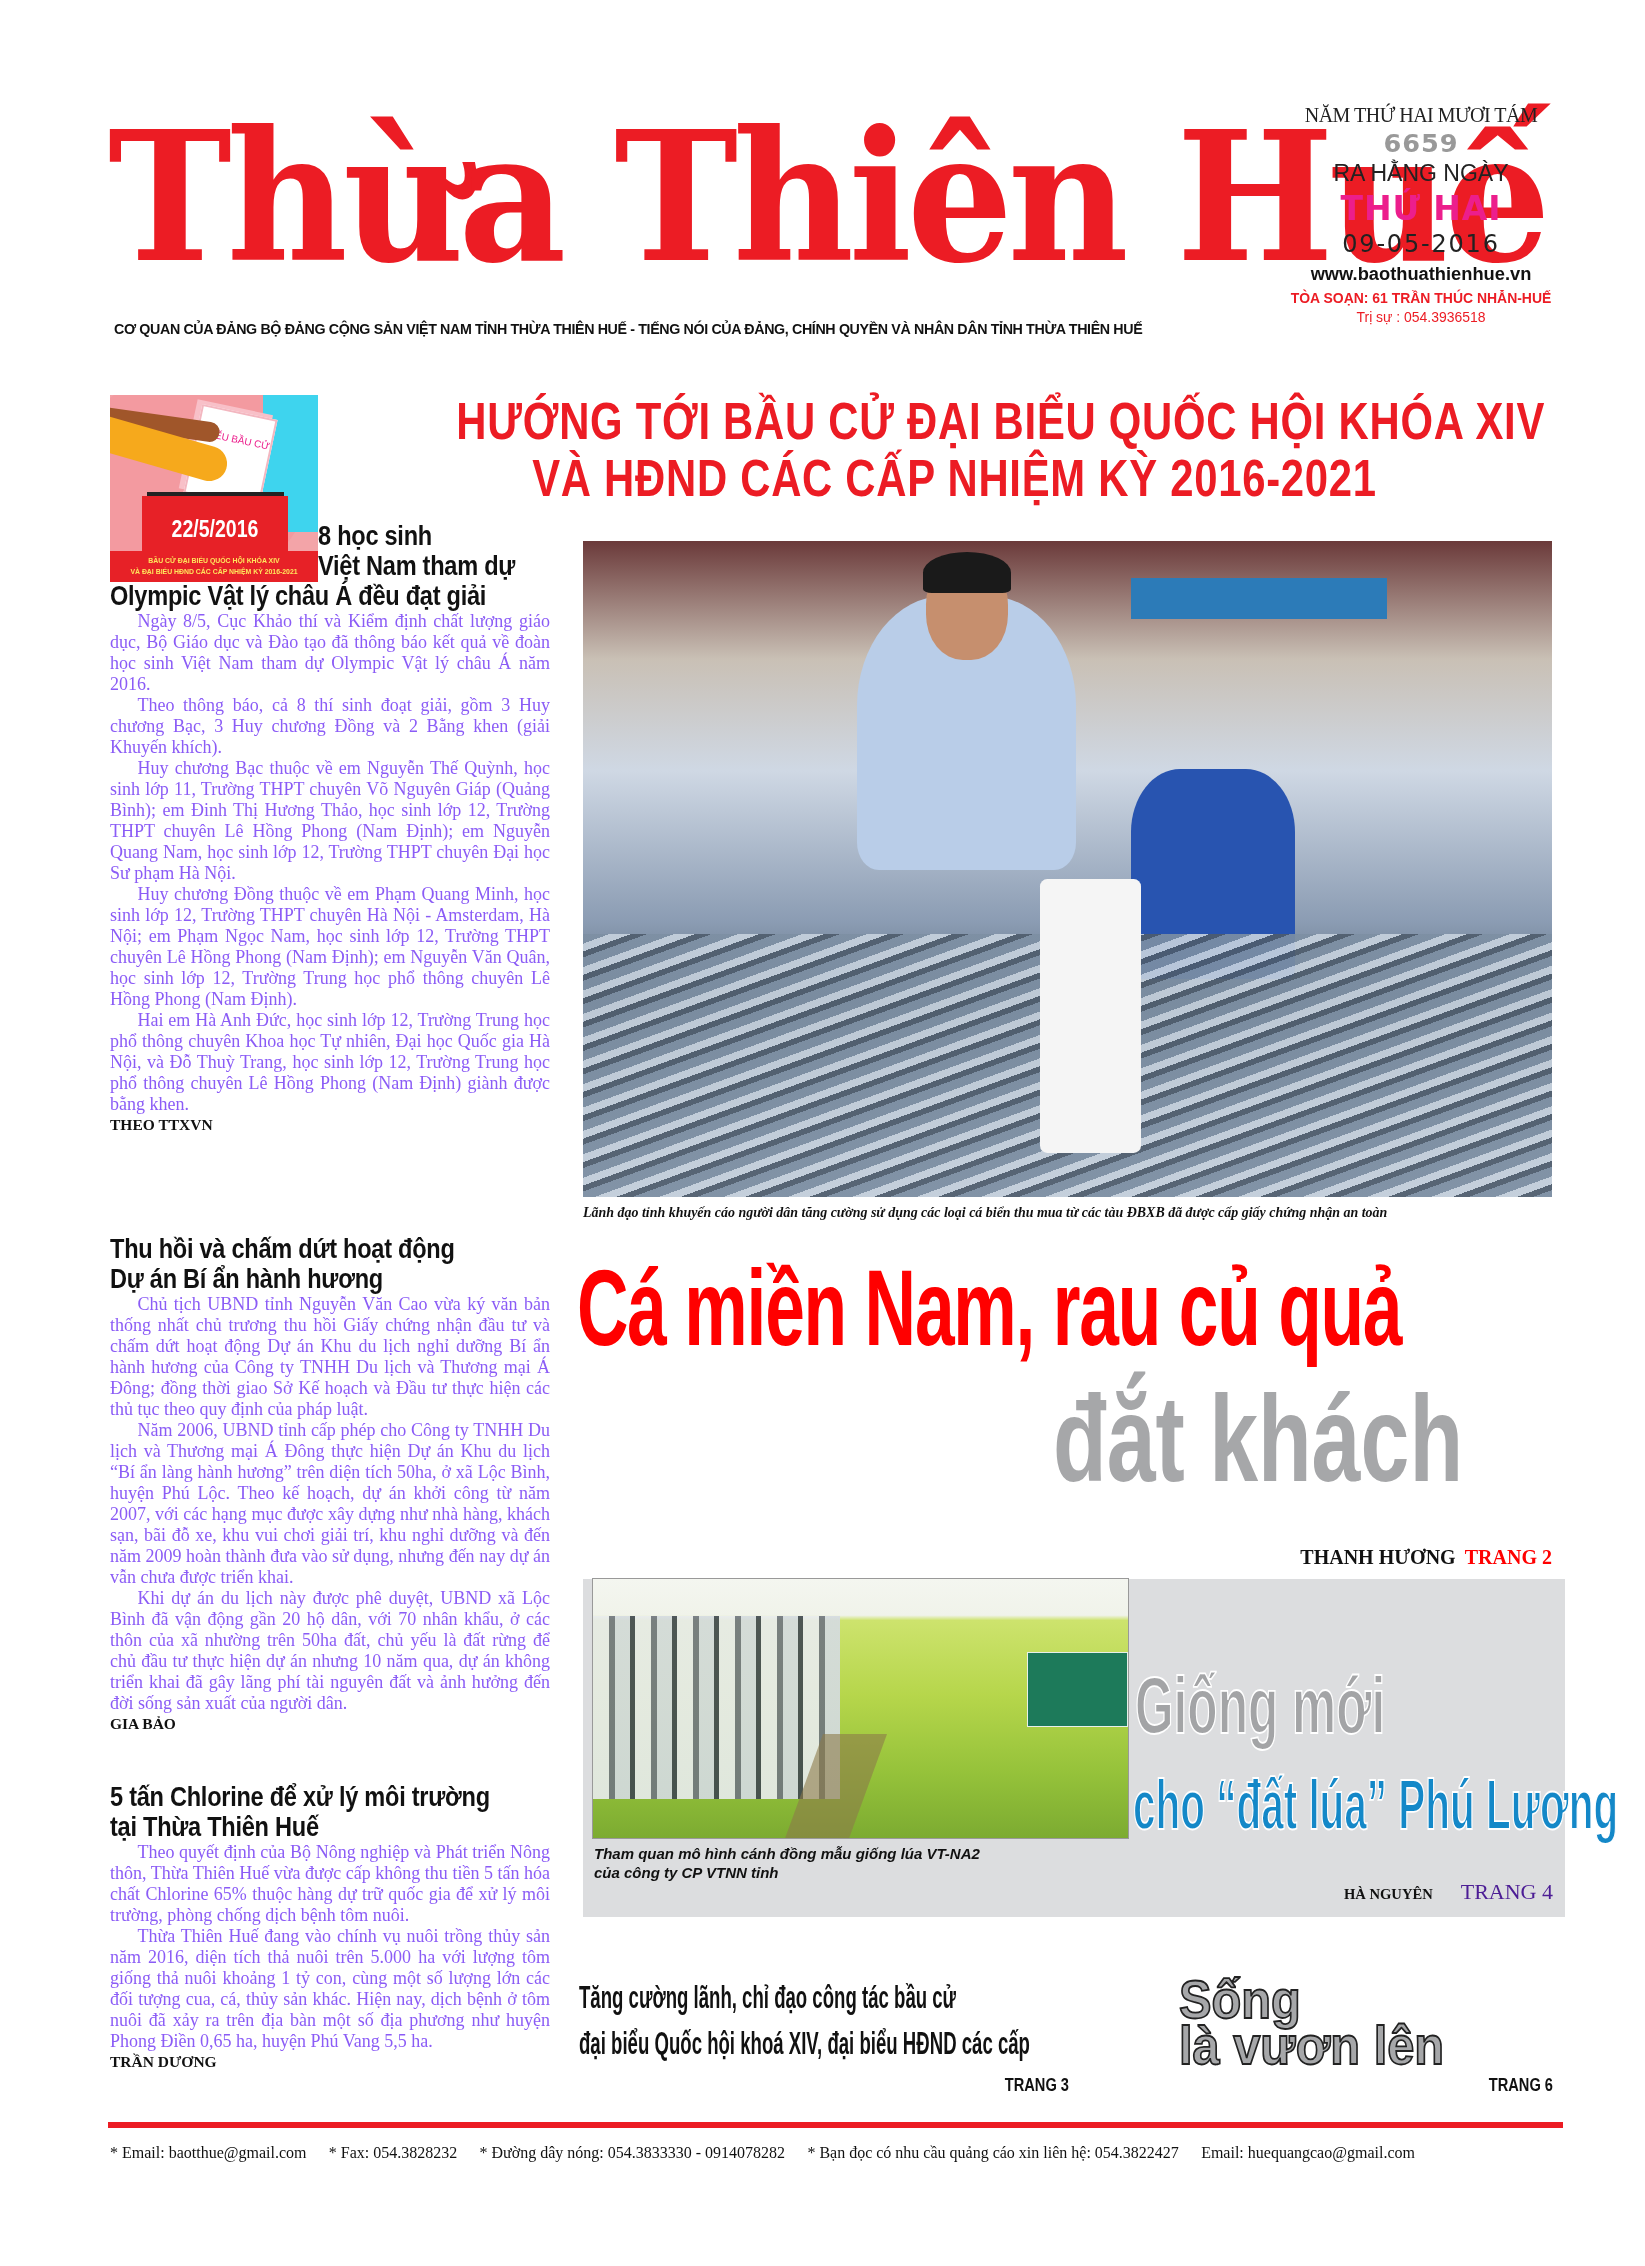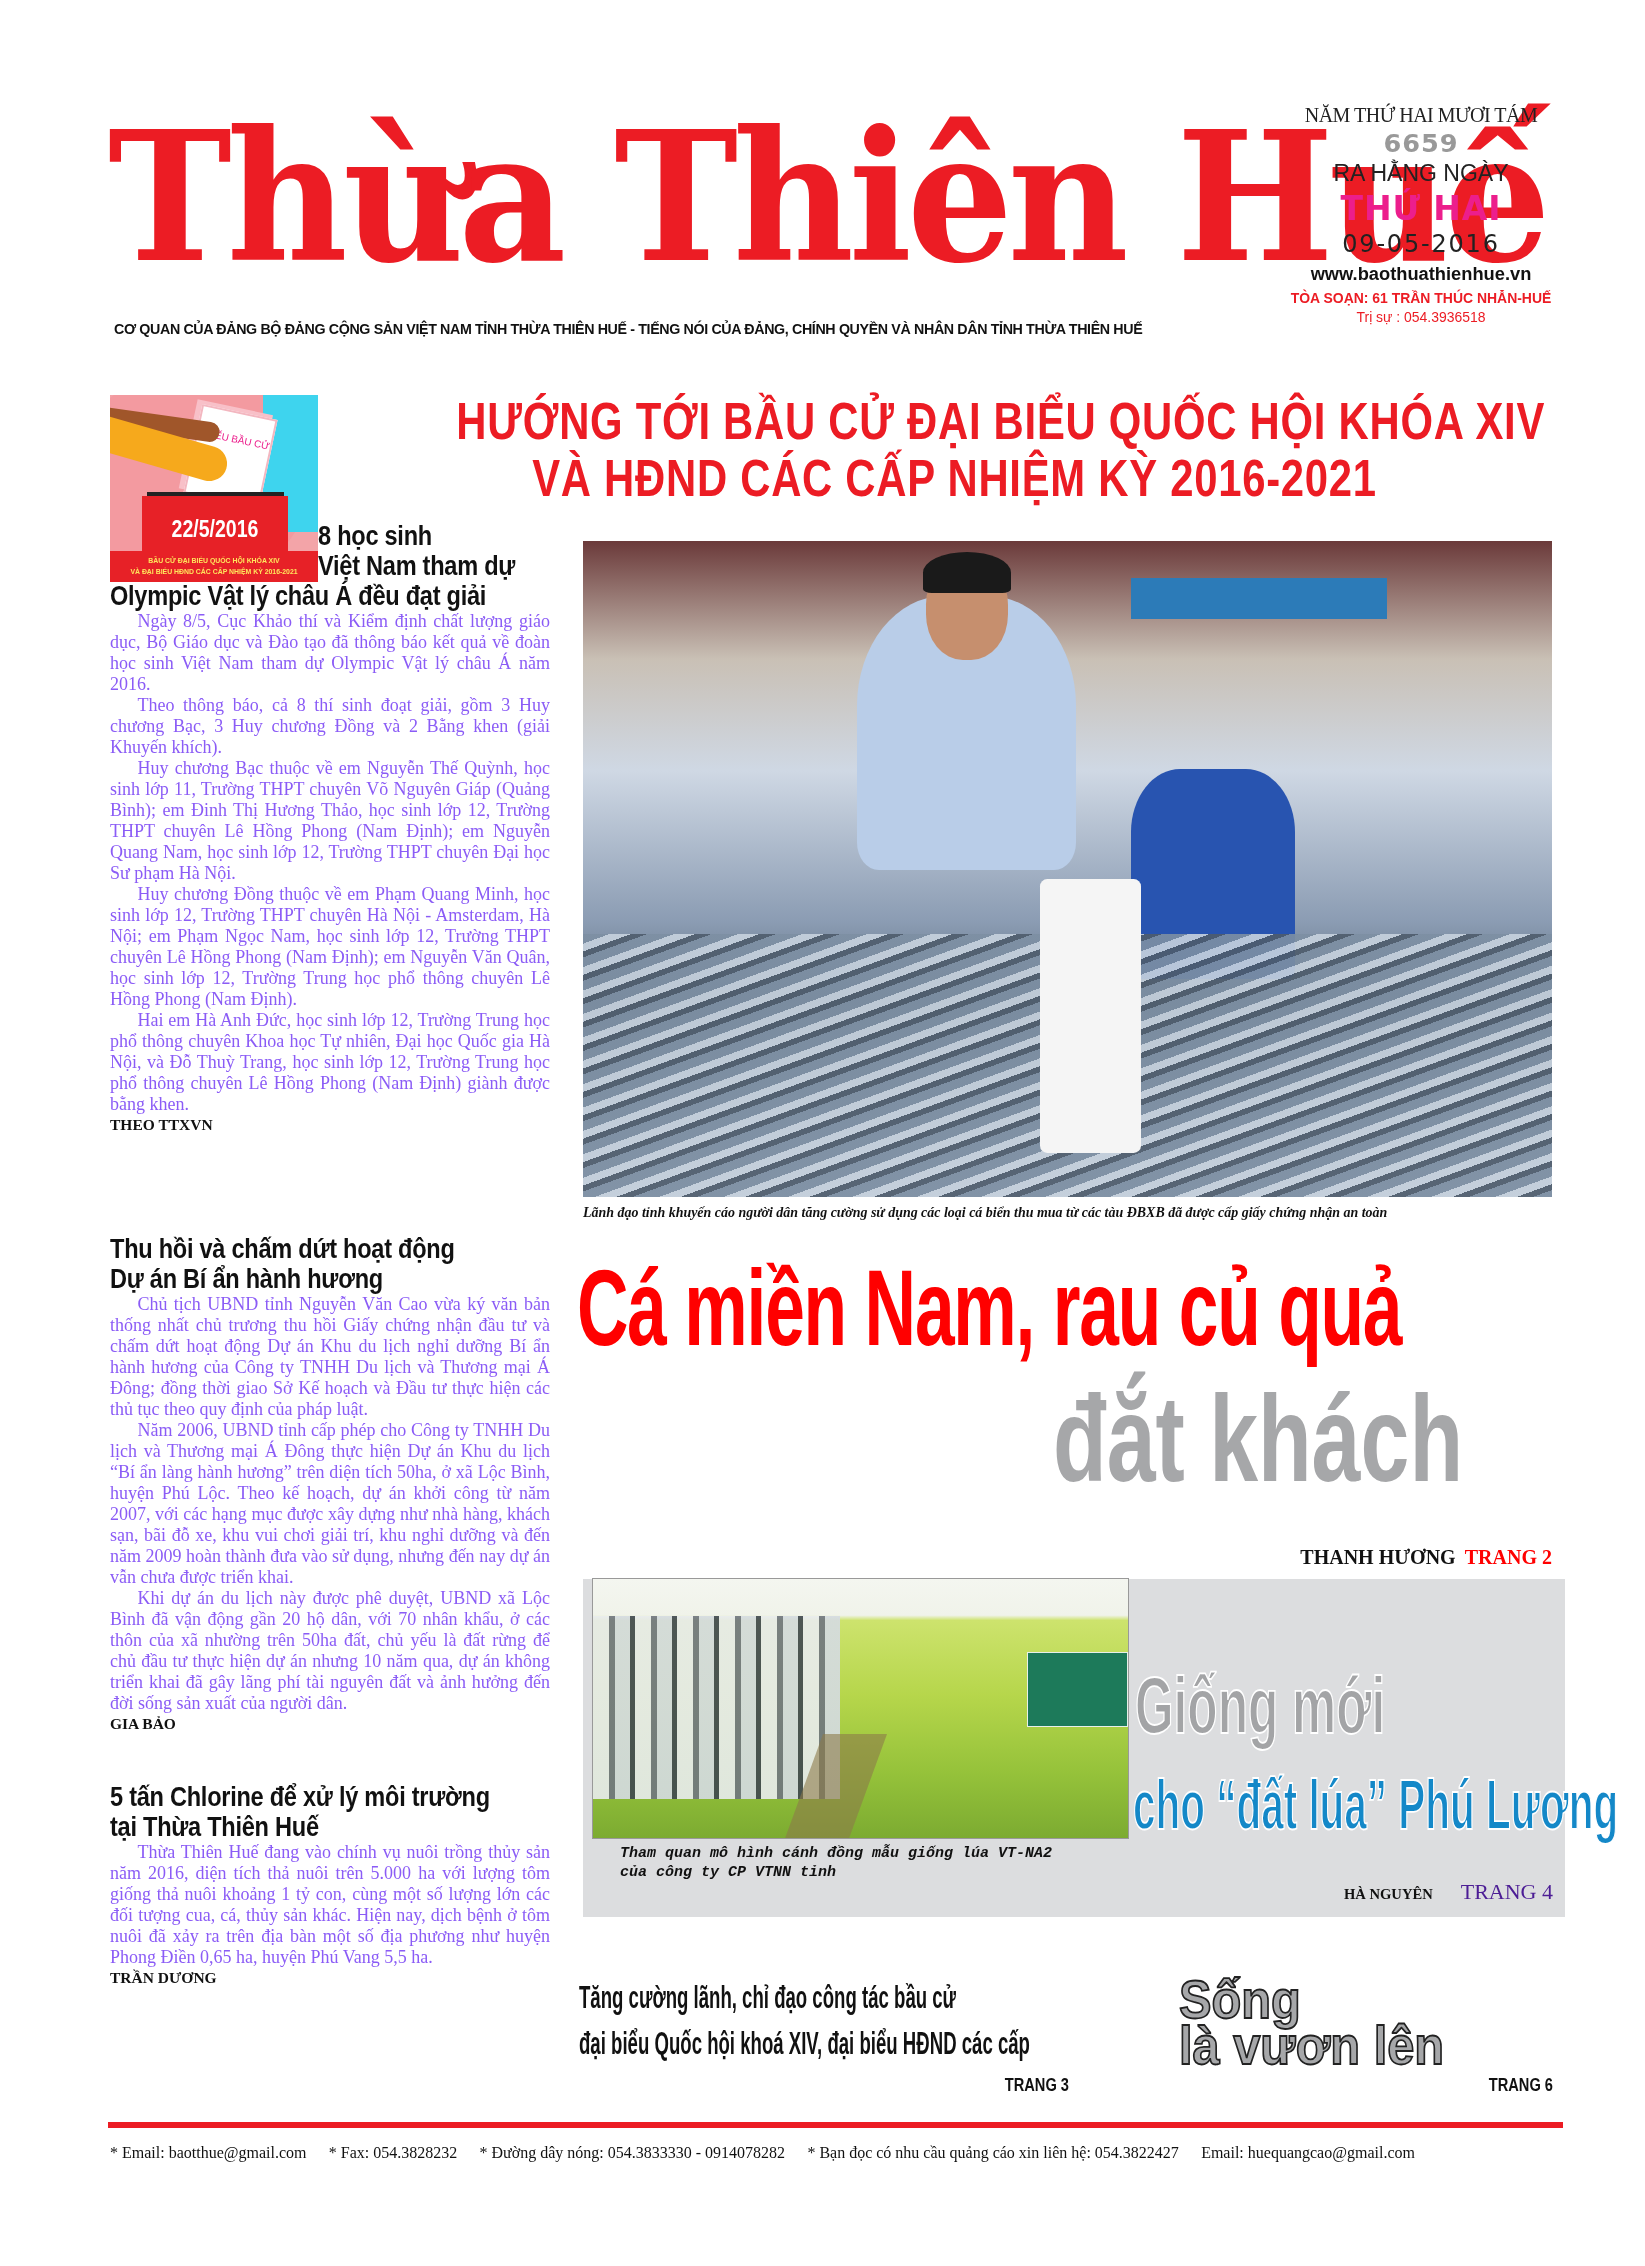--- a/index.html
+++ b/index.html
@@ -56,21 +56,21 @@
   .lead-gray { left:1053px; top:1378px; width:731px; font-family:"Liberation Sans", sans-serif; font-weight:bold; color:#a6a7a9; font-size:122px; line-height:122px; transform:scaleX(0.72); transform-origin:left top; white-space:nowrap; }
   .lead-byline { left:1188px; top:1546px; width:364px; text-align:right; font-family:"Liberation Serif", serif; font-weight:bold; font-size:20px; }
   .lead-byline .pg { color:#f00; margin-left:9.1px; }
 
   
   .rice-panel { left:583px; top:1579px; width:982px; height:294px+0; background:#dcdddf; height:338px; }
   .photo-rice { left:592px; top:1578px; width:535px; height:259px; background:linear-gradient(180deg,#f4f6f0 0%,#f0f3ea 14%,#cde36d 16%,#b6d64b 45%,#95c23a 75%,#7cab31 100%); overflow:hidden; border:0.9px solid #999; }
   .photo-rice .crowd { position:absolute; left:0; top:37px; width:247px; height:183px; background:repeating-linear-gradient(90deg,#e9ecef 0 16.4px,#6f7580 16.4px 22px,#d5dbe3 22px 37px,#3f4750 37px 42px); opacity:0.9; }
   .photo-rice .sign { position:absolute; left:434px; top:73px; width:99px; height:73px; background:#1d7a5a; border:1.8px solid #e8f0ea; }
   .photo-rice .ditch { position:absolute; left:210px; top:155px; width:64px; height:110px; background:#8c7a4a; transform:skewX(-20deg); opacity:0.6; }
-  .caption-rice { left:620px; top:1844px; width:512px; font-family:Liberation Mono, monospace; font-style:italic; font-weight:bold; font-size:15px; line-height:19px; }
+  .caption-rice { left:594px; top:1844px; width:512px; font-family:Liberation Sans, sans-serif; font-style:italic; font-weight:bold; font-size:15px; line-height:19px; }
   .rice-head1 { left:1135px; top:1665px; width:429px; font-family:"Liberation Sans", sans-serif; font-weight:bold; font-size:80px; line-height:82px; color:#a3a4a6; transform:scaleX(0.62); transform-origin:left top; white-space:nowrap; -webkit-text-stroke:1.8px #fff; }
   .rice-head2 { left:1133px; top:1768px; width:429px; font-family:"Liberation Sans", sans-serif; font-weight:bold; font-size:71px; line-height:73px; color:#1488c8; transform:scaleX(0.57); transform-origin:left top; white-space:nowrap; -webkit-text-stroke:1.8px #fff; }
   .rice-byline { left:1197px; top:1879px; width:356px; text-align:right; font-family:"Liberation Serif", serif; font-weight:bold; font-size:14.6px; }
   .rice-byline .pg { color:#4c1d95; font-size:22px; margin-left:28px; font-weight:normal; }
 
   
   .teaser1 { left:579px; top:1975px; width:548px; font-family:"Liberation Sans", sans-serif; font-weight:bold; font-size:31px; line-height:46px; color:#111; transform:scaleX(0.6); transform-origin:left top; white-space:nowrap; }
   .teaser1-pg { left:932px; top:2074px; width:137px; text-align:right; font-family:"Liberation Sans", sans-serif; font-weight:bold; font-size:18.3px; transform:scaleX(0.8); transform-origin:right top; }
   .teaser2 { left:1179px; top:1977px; width:439px; font-family:"Liberation Sans", sans-serif; font-weight:bold; font-size:53px; line-height:46px; color:#a6a7a9; -webkit-text-stroke:1.8px #222; transform:scaleX(0.92); transform-origin:left top; white-space:nowrap; }
   .teaser2-pg { left:1425px; top:2074px; width:128px; text-align:right; font-family:"Liberation Sans", sans-serif; font-weight:bold; font-size:18.3px; transform:scaleX(0.8); transform-origin:right top; }
@@ -143,20 +143,21 @@
     <p>Năm 2006, UBND tỉnh cấp phép cho Công ty TNHH Du lịch và Thương mại Á Đông thực hiện Dự án Khu du lịch “Bí ẩn làng hành hương” trên diện tích 50ha, ở xã Lộc Bình, huyện Phú Lộc. Theo kế hoạch, dự án khởi công từ năm 2007, với các hạng mục được xây dựng như nhà hàng, khách sạn, bãi đỗ xe, khu vui chơi giải trí, khu nghỉ dưỡng và đến năm 2009 hoàn thành đưa vào sử dụng, nhưng đến nay dự án vẫn chưa được triển khai.</p>
     <p>Khi dự án du lịch này được phê duyệt, UBND xã Lộc Bình đã vận động gần 20 hộ dân, với 70 nhân khẩu, ở các thôn của xã nhường trên 50ha đất, chủ yếu là đất rừng để chủ đầu tư thực hiện dự án nhưng 10 năm qua, dự án không triển khai đã gây lãng phí tài nguyên đất và ảnh hưởng đến đời sống sản xuất của người dân.</p>
   </div>
   <div class="byline">GIA BẢO</div>
 </div>
 
 <div class="abs col-left" style="top:1782px;">
   <div class="hl">5 tấn Chlorine để xử lý môi trường</div>
   <div class="hl">tại Thừa Thiên Huế</div>
   <div class="body-txt">
+    <p>Theo quyết định của Bộ Nông nghiệp và Phát triển Nông thôn, Thừa Thiên Huế vừa được cấp không thu tiền 5 tấn hóa chất Chlorine 65% thuộc hàng dự trữ quốc gia để xử lý môi trường, phòng chống dịch bệnh tôm nuôi.</p>
     <p>Thừa Thiên Huế đang vào chính vụ nuôi trồng thủy sản năm 2016, diện tích thả nuôi trên 5.000 ha với lượng tôm giống thả nuôi khoảng 1 tỷ con, cùng một số lượng lớn các đối tượng cua, cá, thủy sản khác. Hiện nay, dịch bệnh ở tôm nuôi đã xảy ra trên địa bàn một số địa phương như huyện Phong Điền 0,65 ha, huyện Phú Vang 5,5 ha.</p>
   </div>
   <div class="byline">TRẦN DƯƠNG</div>
 </div>
 
 <div class="abs photo-fish">
   <div class="awning"></div>
   <div class="bluesh"></div>
   <div class="man"></div>
   <div class="head"></div>

